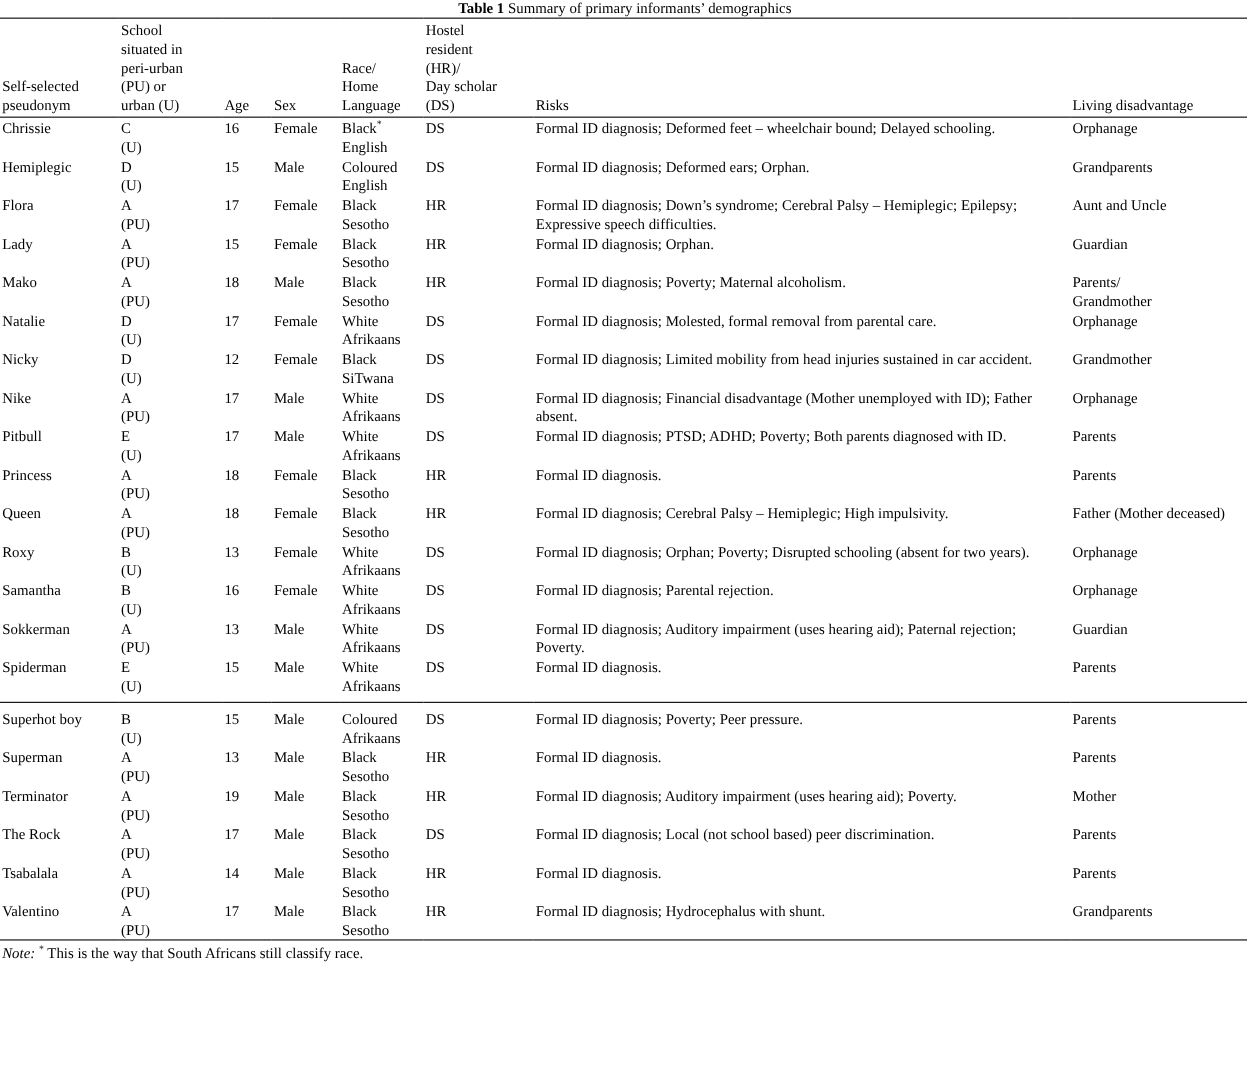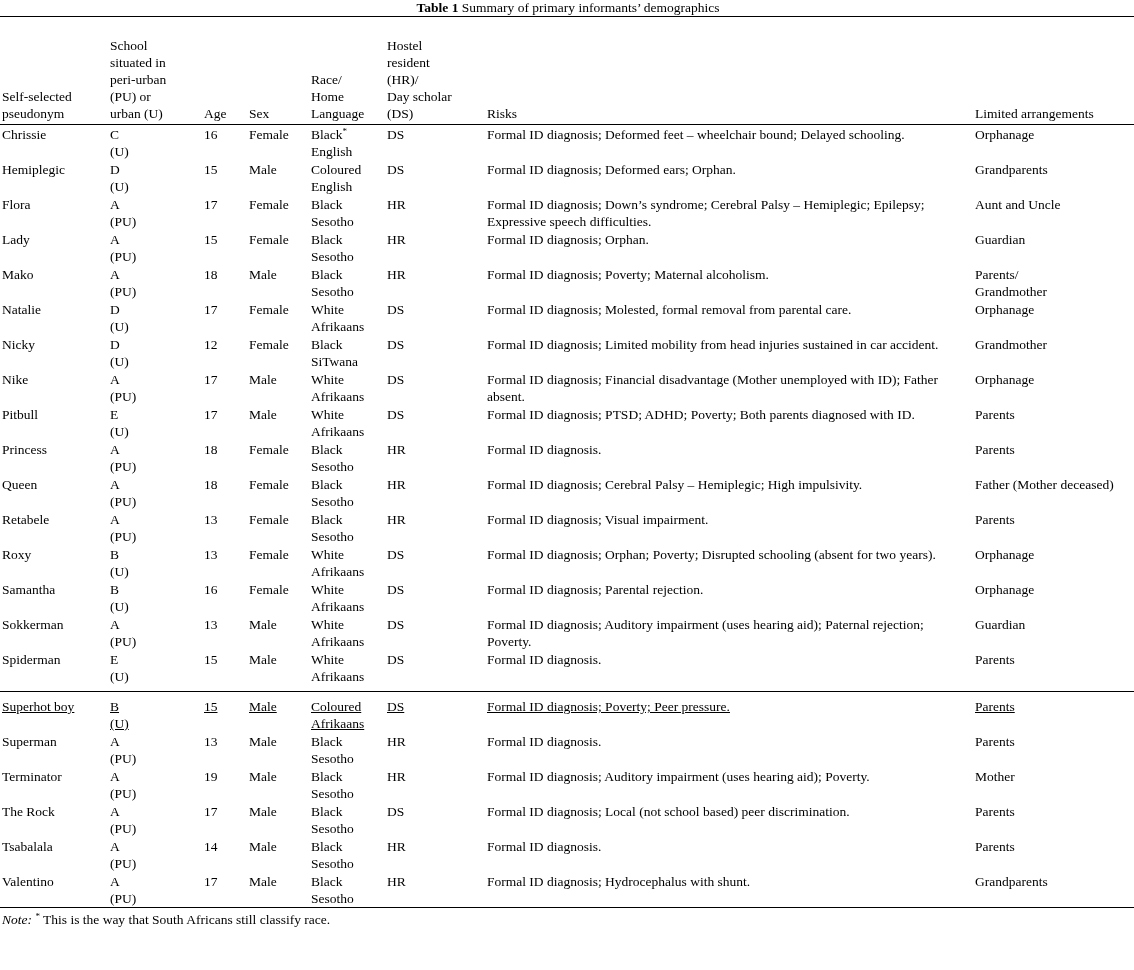--- a/index.html
+++ b/index.html
@@ -20,25 +20,25 @@
     text-align: left;
     font-weight: normal;
     padding: 1px 8px 0 2px;
     overflow: hidden;
   }
   thead th {
     vertical-align: bottom;
     white-space: pre-line;
     border-bottom: 1.5px solid #000;
     padding-bottom: 2px;
-    padding-top: 20px;
+    padding-top: 2px;
   }
   tbody td { vertical-align: top; }
   tbody tr.pre-section td { padding-bottom: 6px; }
-  tbody tr.section-start td { border-top: 1.5px solid #000; padding-top: 6px; text-decoration: underline; }
+  tbody tr.section-start td { border-top: 1.5px solid #000; padding-top: 6px; }
   td.living { white-space: pre-line; }
   sup { font-size: 9px; line-height: 0; }
   .note { font-size: 13.5px; line-height: 17px; padding: 3px 0 0 2px; }
   .note .note-label { font-style: italic; }
 </style>
 </head>
 <body>
 
 <div class="page">
 
@@ -68,21 +68,21 @@
         <th>Sex</th>
         <th>Race/
 Home
 Language</th>
         <th>Hostel
 resident
 (HR)/
 Day scholar
 (DS)</th>
         <th>Risks</th>
-        <th>Limited arrangements</th>
+        <th>Living disadvantage</th>
       </tr>
     </thead>
     <tbody>
         <tr>
     <td>Chrissie</td>
     <td>
       <div>C</div>
       <div>(U)</div>
     </td>
     <td>16</td>
@@ -250,36 +250,20 @@
     <td>Female</td>
     <td>
       <div><span>Black</span><sup></sup></div>
       <div>Sesotho</div>
     </td>
     <td>HR</td>
     <td>Formal ID diagnosis; Cerebral Palsy – Hemiplegic; High impulsivity.</td>
     <td class="living">Father (Mother deceased)</td>
   </tr>
         <tr>
-    <td>Retabele</td>
-    <td>
-      <div>A</div>
-      <div>(PU)</div>
-    </td>
-    <td>13</td>
-    <td>Female</td>
-    <td>
-      <div><span>Black</span><sup></sup></div>
-      <div>Sesotho</div>
-    </td>
-    <td>HR</td>
-    <td>Formal ID diagnosis; Visual impairment.</td>
-    <td class="living">Parents</td>
-  </tr>
-        <tr>
     <td>Roxy</td>
     <td>
       <div>B</div>
       <div>(U)</div>
     </td>
     <td>13</td>
     <td>Female</td>
     <td>
       <div><span>White</span><sup></sup></div>
       <div>Afrikaans</div>

